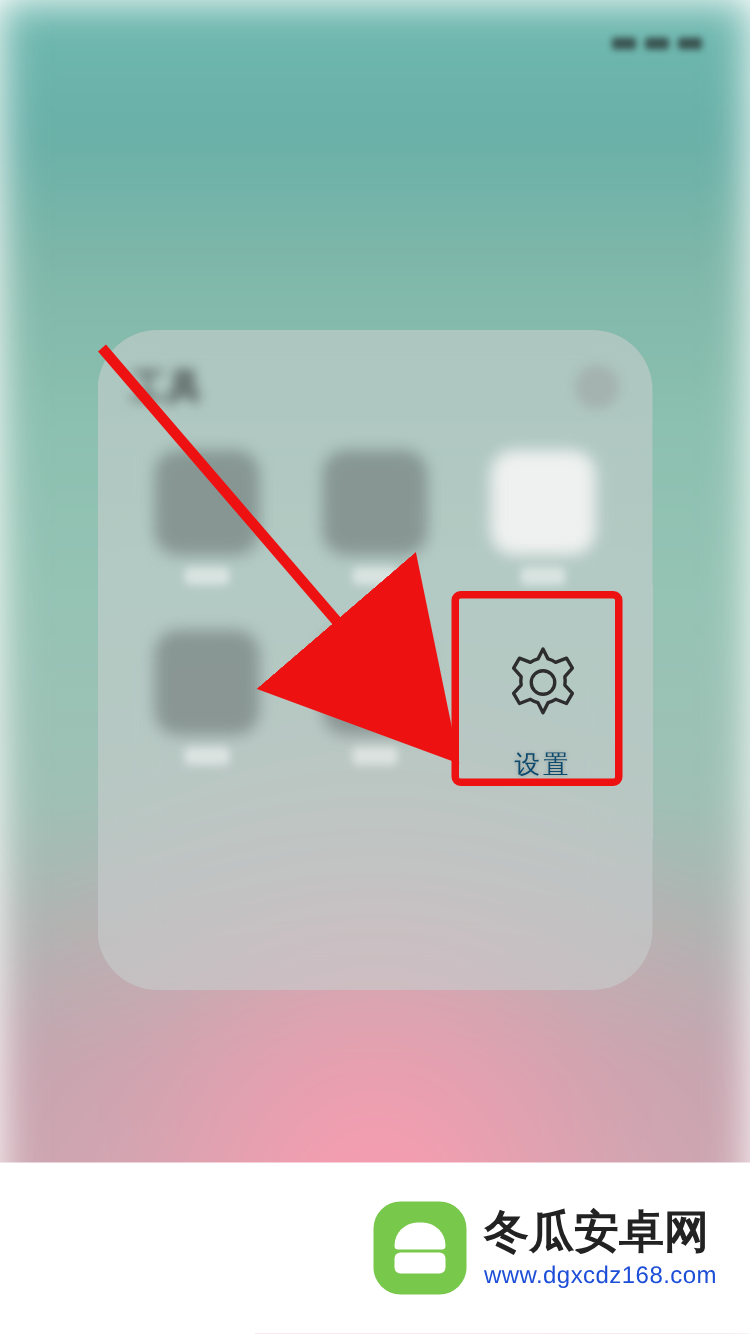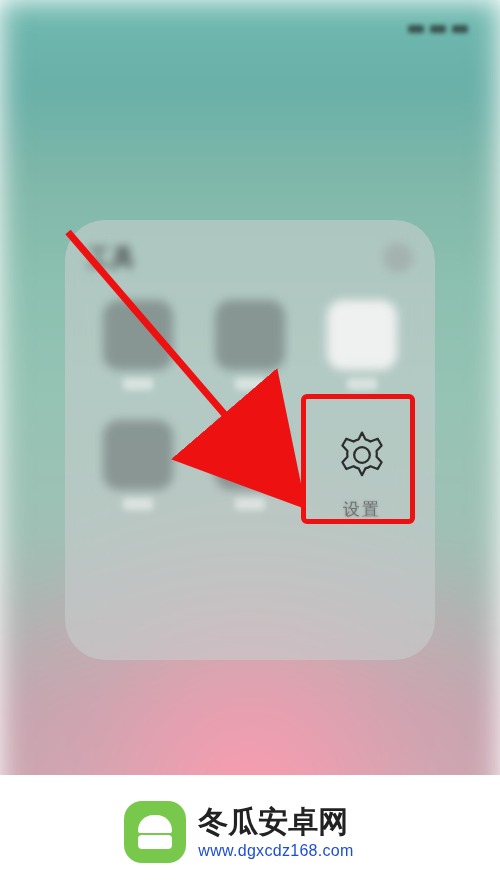--- a/index.html
+++ b/index.html
@@ -115,21 +115,21 @@
 
 .app.settings .app-icon-wrap {
   width: 70px; height: 70px;
   display: flex; align-items: center; justify-content: center;
 }
 .app.settings svg.gear {
   width: 56px; height: 56px;
 }
 .app.settings .app-label {
   font-size: 17px;
-  color: #737373;
+  color: #0c4a6e;
   text-shadow: 0 0 3px rgba(0,0,0,0.25);
   letter-spacing: 2px;
 }
 
 
 .highlight-box {
   position: absolute;
   border: 5px solid #e11;
   border-radius: 6px;
   box-sizing: border-box;
@@ -142,21 +142,21 @@
 }
 
 
 .wm-footer {
   position: absolute;
   left: 0; right: 0; bottom: 0; height: 114px;
   background: #fff;
   display: flex;
   gap: 12px;
   align-items: center;
-  justify-content: center;
+  justify-content: flex-end;
   padding-right: 22px;
   box-sizing: border-box;
 }
 .wm-footer .logo {
   width: 62px; height: 62px; border-radius: 18px;
   background: #78c84b;
   display: flex; align-items: center; justify-content: center;
   position: relative;
 }
 .wm-footer .logo .droid {

